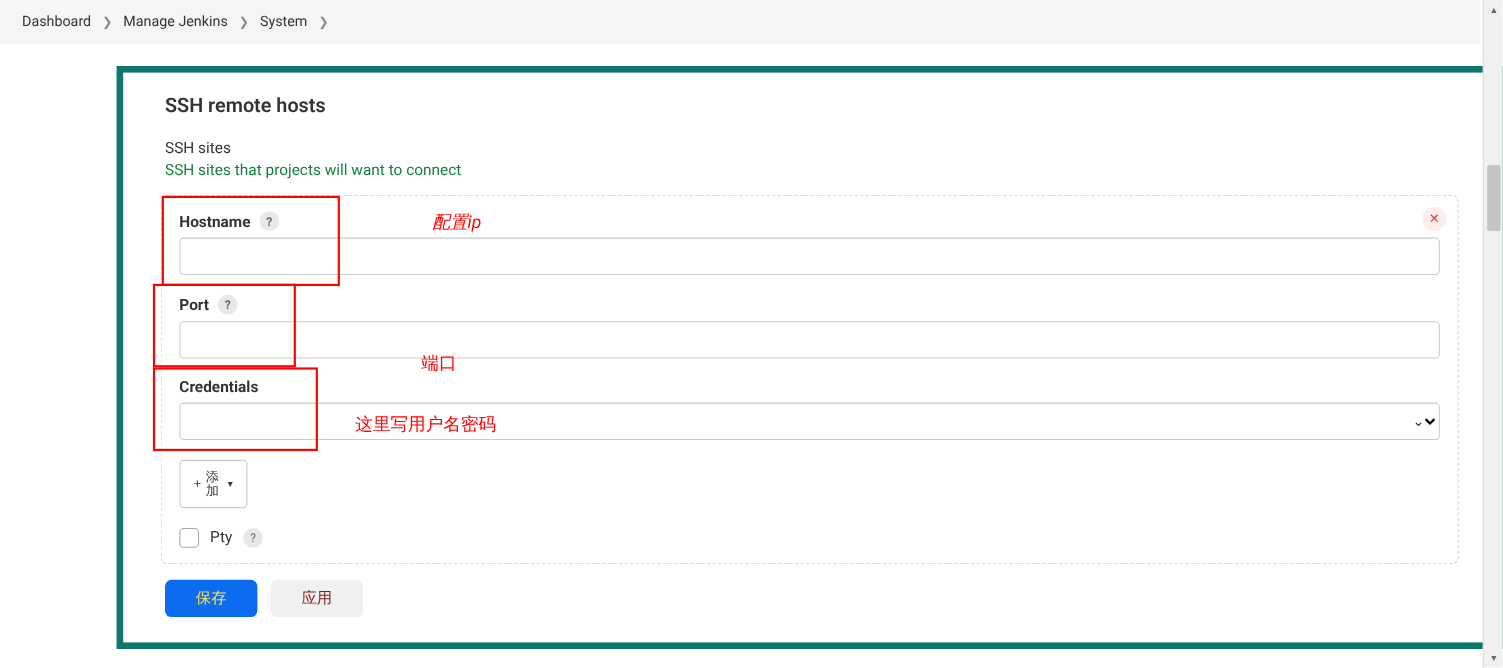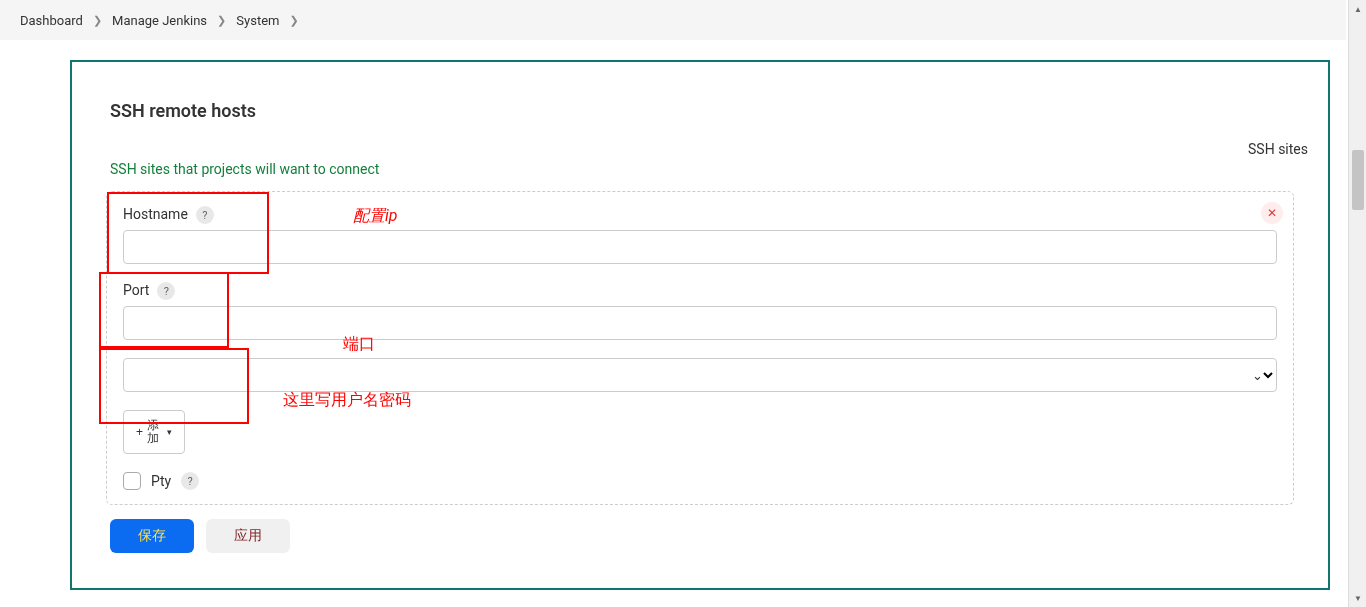--- a/index.html
+++ b/index.html
@@ -35,36 +35,35 @@
       margin: 0 6px;
       color: #888;
       font-size: 11px;
     }
     .main-content {
       padding: 20px 10px 10px 10px;
       position: relative;
       width: calc(100% - 20px);
     }
     .red-box {
-      border: 2px solid #0f766e;
-      padding: 28px 20px 10px 20px;
-      margin: 0 0 0 60px;
+      border: 6px solid #0f766e;
+      padding: 10px 20px 10px 20px;
+      margin: 0 0 0 96px;
       width: 1260px;
       position: relative;
       min-height: 530px;
     }
     .section-title {
       font-size: 18px;
       font-weight: 600;
       margin: 10px 0 20px 18px;
     }
     .subsection-title {
       font-size: 14px;
       margin: 0 0 4px 18px;
-      text-align: right;
     }
     .subsection-desc {
       font-size: 14px;
       color: #15803d;
       margin: 0 0 14px 18px;
     }
     .form-panel {
       border: 1px dashed #ccc;
       border-radius: 6px;
       padding: 14px 16px;
@@ -85,24 +84,25 @@
       justify-content: center;
       cursor: pointer;
       font-size: 12px;
     }
     .form-row {
       margin-bottom: 18px;
       position: relative;
     }
     .field-label {
       display: flex;
-      align-items: flex-start;
+      align-items: flex-end;
       gap: 8px;
       margin-bottom: 6px;
       font-size: 14px;
+      font-weight: bold;
     }
     .help-badge {
       width: 18px;
       height: 18px;
       border-radius: 50%;
       background: #e8e8e8;
       color: #666;
       font-size: 11px;
       display: inline-flex;
       align-items: center;
@@ -289,20 +289,23 @@
         <div class="field-label">
           <span>Port</span>
           <span class="help-badge">?</span>
         </div>
         <input type="text" class="text-input" value="" style="">
         <div class="red-annotation" style="left:220px; top:52px;">端口</div>
         <div class="red-small-box" style="left:-24px; top:-10px; width:130px; height:76px;"></div>
       </div>
 
       <div class="form-row">
+        <div class="field-label">
+          <span>Credentials</span>
+        </div>
         <div class="select-wrapper">
           <select class="select-input">
             <option></option>
           </select>
           <span class="select-arrow">⌄</span>
         </div>
         <div class="red-annotation" style="left:160px; top:32px;">这里写用户名密码</div>
         <div class="red-small-box" style="left:-24px; top:-10px; width:150px; height:76px;"></div>
       </div>
 

